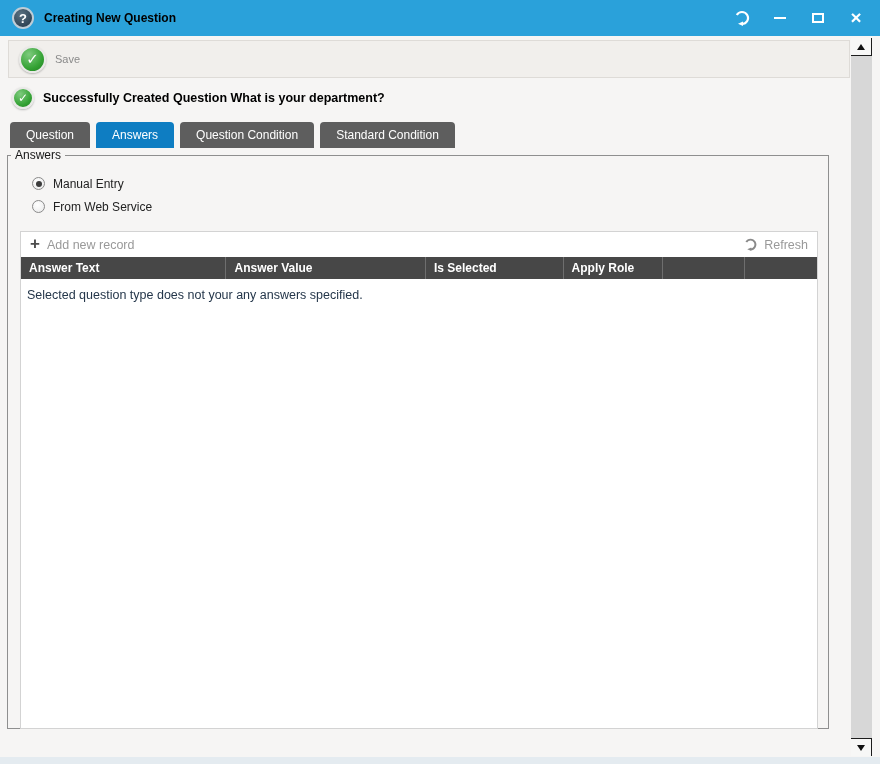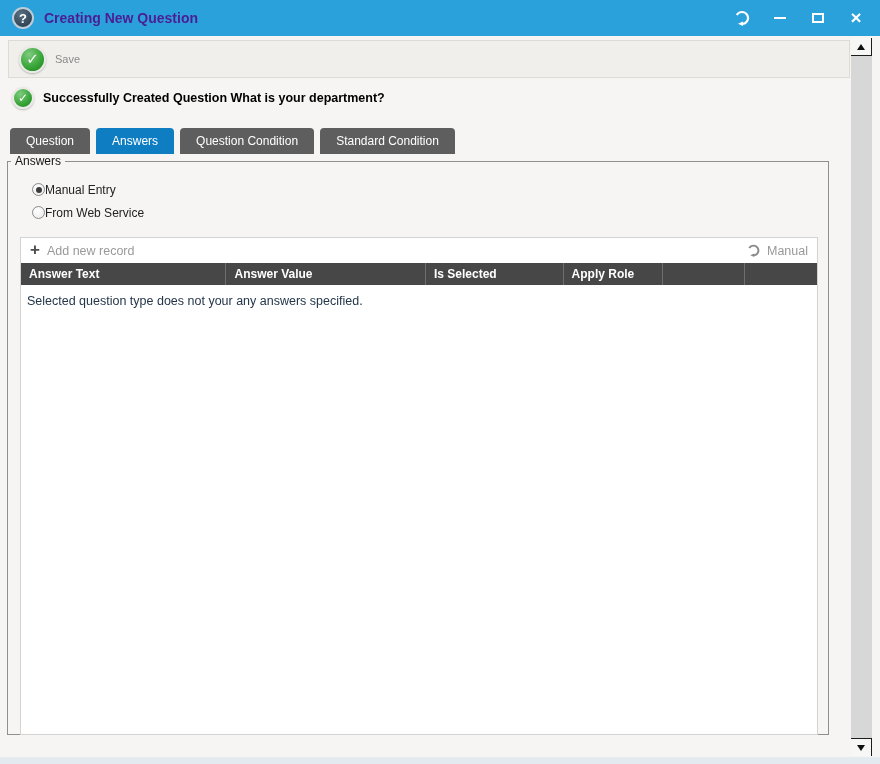--- a/index.html
+++ b/index.html
@@ -15,21 +15,21 @@
   .titlebar {
     height:36px; background:#2aa1da; display:flex; align-items:center;
     padding:0 12px 0 12px; flex-shrink:0;
   }
   .help-icon {
     width:22px; height:22px; border-radius:50%;
     background:radial-gradient(circle at 38% 30%, #5a7282, #34495a 65%, #253845);
     border:2px solid #bfcdd6; color:#ffffff; font-weight:bold; font-size:13px;
     display:flex; align-items:center; justify-content:center; flex-shrink:0;
   }
-  .titlebar-title { color:#4c1d95; font-weight:bold; font-size:14px; margin-left:10px; flex:1; }
+  .titlebar-title { color:#000000; font-weight:bold; font-size:12px; margin-left:10px; flex:1; }
   .titlebar-controls { display:flex; align-items:center; gap:14px; }
   .tb-btn { width:24px; height:24px; display:flex; align-items:center; justify-content:center; color:#ffffff; cursor:default; }
   .min-glyph { width:12px; height:2px; background:#ffffff; }
   .max-glyph { width:12px; height:10px; border:2px solid #ffffff; }
   .close-glyph { font-size:19px; font-weight:bold; line-height:1; margin-top:-2px; }
   .refresh-svg { display:block; }
 
   
   .main { position:relative; flex:1; background:#f6f5f4; }
   .content { position:absolute; left:8px; top:4px; width:842px; }
@@ -57,37 +57,37 @@
   }
   .check-lg { width:27px; height:27px; font-size:15px; }
   .check-sm { width:22px; height:22px; font-size:12px; }
   .save-label { margin-left:9px; color:#8a8a8a; font-size:11px; }
 
   
   .status-row { display:flex; align-items:center; gap:9px; margin:8px 0 0 4px; height:24px; }
   .status-text { font-size:12.5px; font-weight:bold; color:#000000; }
 
   
-  .tabs { display:flex; gap:6px; margin:18px 0 0 2px; height:26px; }
+  .tabs { display:flex; gap:6px; margin:12px 0 0 2px; height:26px; }
   .tab {
     background:#5e5e5e; color:#ffffff; font-size:12px;
     border-radius:4px 4px 0 0; padding:0 16px;
     display:flex; align-items:center; cursor:default; white-space:nowrap;
   }
   .tab.active { background:#0e7dc2; }
 
   
   .answers-fieldset {
     width:822px; margin-left:-1px; height:581px;
     border:1px solid #8f8f8f; background:#f6f5f4; padding:0;
   }
   .answers-fieldset legend { font-size:12px; color:#151515; padding:0 4px; margin-left:3px; }
 
   .radio-group { margin:10px 0 0 24px; }
-  .radio-row { display:flex; align-items:center; height:23px; }
+  .radio-row { display:flex; align-items:center; gap:8px; height:23px; }
   .radio-outer {
     width:13px; height:13px; border-radius:50%;
     border:1px solid #8a8a8a; background:radial-gradient(circle at 40% 35%, #ffffff, #e8e8e8);
     display:flex; align-items:center; justify-content:center; flex-shrink:0;
   }
   .radio-dot { width:6px; height:6px; border-radius:50%; background:#3c3c3c; display:none; }
   .radio-row.checked .radio-dot { display:block; }
   .radio-label { font-size:12px; color:#222222; }
 
   
@@ -174,21 +174,21 @@
           <div class="grid-toolbar">
             <div class="grid-tool">
               <span class="plus-glyph">+</span>
               <span>Add new record</span>
             </div>
             <div class="grid-tool">
               <svg width="13" height="13" viewBox="0 0 16 16">
                 <path d="M 2.8 5 A 6 6 0 1 1 8 14" fill="none" stroke="#8a8a8a" stroke-width="2.4"></path>
                 <polygon points="9,11.6 9,16 4,13.8" fill="#8a8a8a"></polygon>
               </svg>
-              <span>Manual</span>
+              <span>Refresh</span>
             </div>
           </div>
 
           <div class="grid-header">
             <div class="ghc c0">Answer Text</div>
             <div class="ghc c1">Answer Value</div>
             <div class="ghc c2">Is Selected</div>
             <div class="ghc c3">Apply Role</div>
             <div class="ghc c4"></div>
             <div class="ghc c5"></div>

